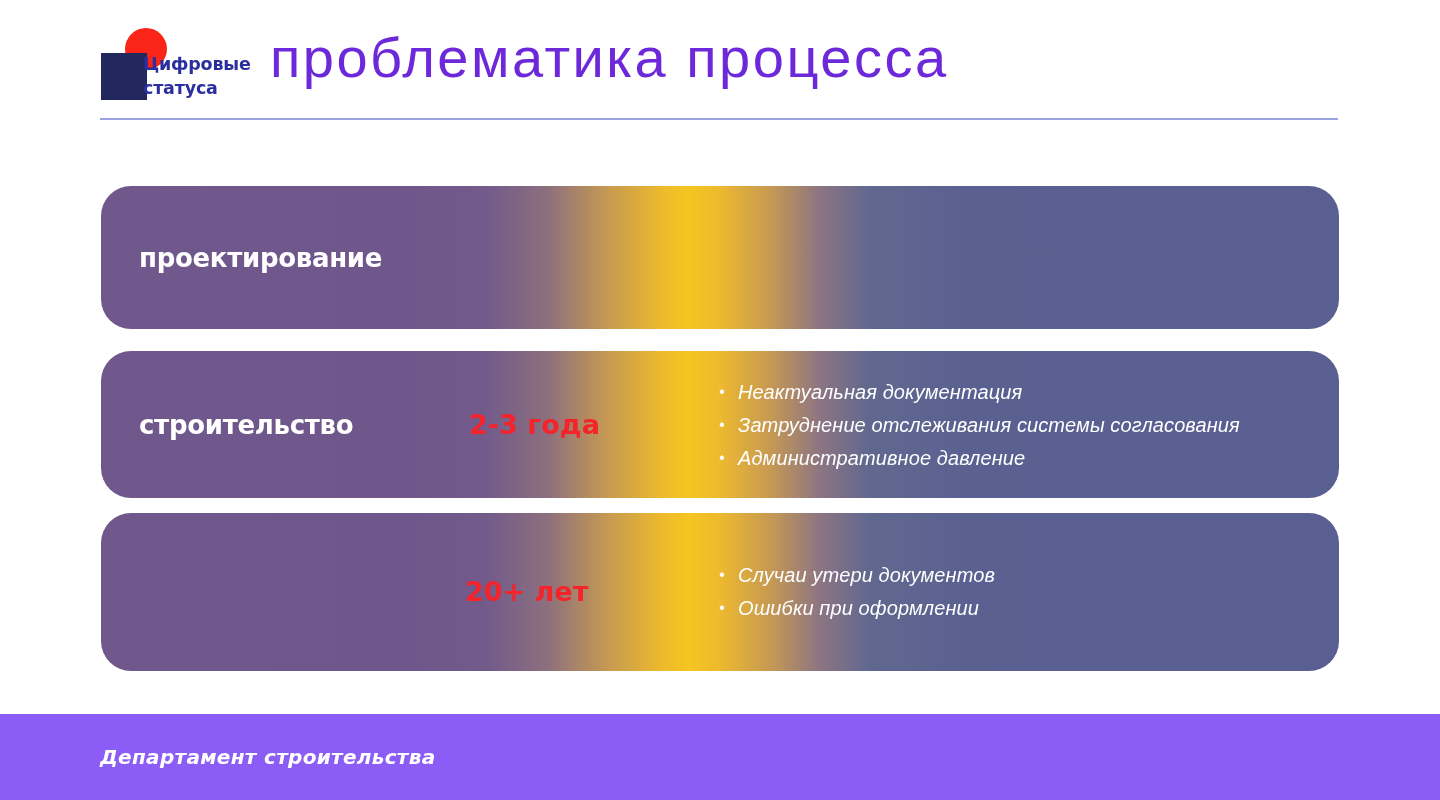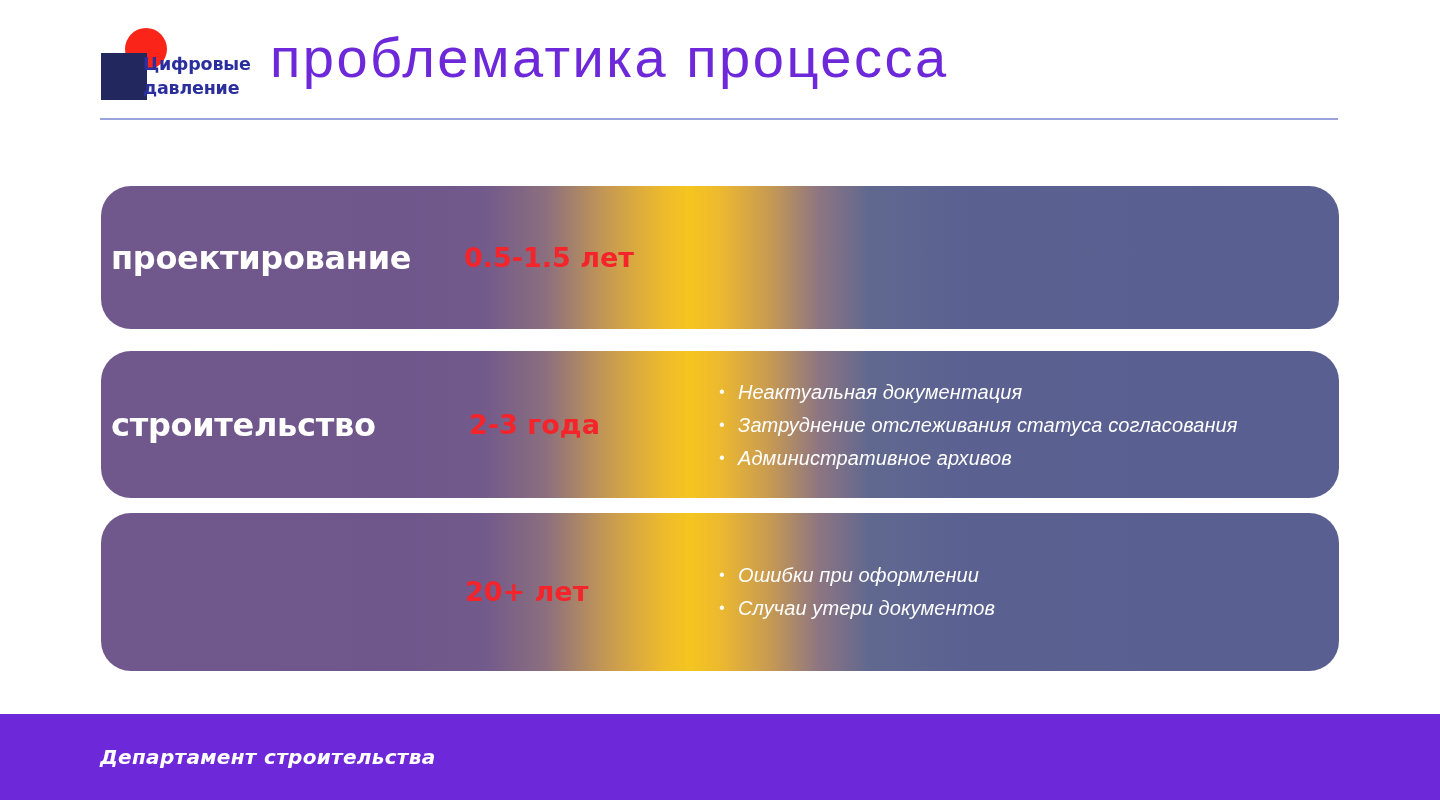--- a/index.html
+++ b/index.html
@@ -133,25 +133,25 @@
   .bar-3 { top: 327px; height: 158px; }
 
   .bar-inner {
     position: relative;
     width: 100%;
     height: 100%;
   }
 
   .bar-label {
     position: absolute;
-    left: 10px;
-    color: #ffffff;
-    font-family: "DejaVu Sans", sans-serif;
-    font-weight: bold;
-    font-size: 32px;
+    left: 38px;
+    color: #ffffff;
+    font-family: "DejaVu Sans", sans-serif;
+    font-weight: bold;
+    font-size: 26px;
     line-height: 38px;
     letter-spacing: -0.3px;
     white-space: pre-line;
   }
   .bar-1 .bar-label { top: 50%; transform: translateY(-50%); }
   .bar-2 .bar-label { top: 50%; transform: translateY(-50%); }
   .bar-3 .bar-label { top: 50%; transform: translateY(-50%); }
 
   .bar-duration {
     position: absolute;
@@ -200,21 +200,21 @@
     color: #ffffff;
   }
 
   
   .footer {
     position: absolute;
     left: 0;
     top: 714px;
     width: 1440px;
     height: 86px;
-    background: #6d28d9;
+    background: #8b5cf6;
   }
   .footer-text {
     position: absolute;
     left: 100px;
     top: 50%;
     transform: translateY(-50%);
     color: #ffffff;
     font-family: "DejaVu Sans", sans-serif;
     font-style: italic;
     font-weight: bold;
@@ -228,57 +228,56 @@
 
 <div class="slide">
 
   <div class="header">
 
     <div class="logo">
       <div class="logo-circle"></div>
       <div class="logo-square"></div>
       <div class="logo-text">
         <span class="logo-line">Цифровые</span>
-        <span class="logo-line">давление</span>
+        <span class="logo-line">статуса</span>
       </div>
     </div>
 
     <div class="page-title">проблематика процесса</div>
 
     <div class="header-rule"></div>
   </div>
 
   <div class="bars">
 
     <div class="bar bar-1">
       <div class="bar-inner">
         <div class="bar-label">проектирование</div>
-        <div class="bar-duration">0.5-1.5 лет</div>
 
       </div>
     </div>
 
     <div class="bar bar-2">
       <div class="bar-inner">
         <div class="bar-label">строительство</div>
         <div class="bar-duration">2-3 года</div>
         <ul class="bar-bullets">
           <li>Неактуальная документация</li>
-          <li>Затруднение отслеживания статуса согласования</li>
-          <li>Административное архивов</li>
+          <li>Затруднение отслеживания системы согласования</li>
+          <li>Административное давление</li>
         </ul>
       </div>
     </div>
 
     <div class="bar bar-3">
       <div class="bar-inner">
         <div class="bar-duration">20+ лет</div>
         <ul class="bar-bullets">
+          <li>Случаи утери документов</li>
           <li>Ошибки при оформлении</li>
-          <li>Случаи утери документов</li>
         </ul>
       </div>
     </div>
 
   </div>
 
   <div class="footer">
     <div class="footer-text">Департамент строительства</div>
   </div>
 

